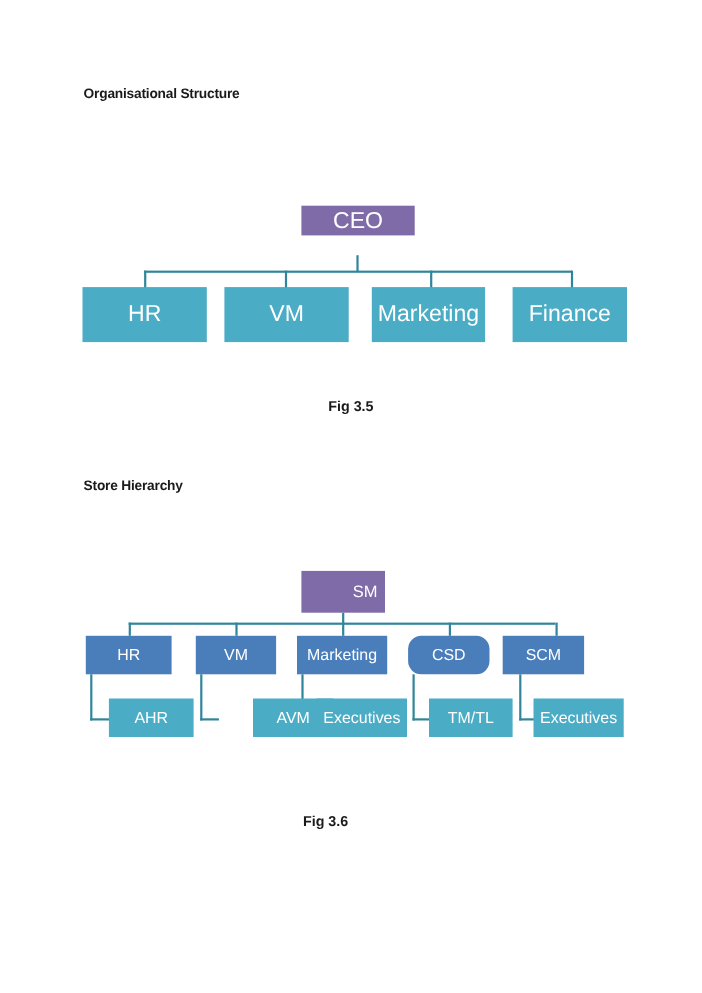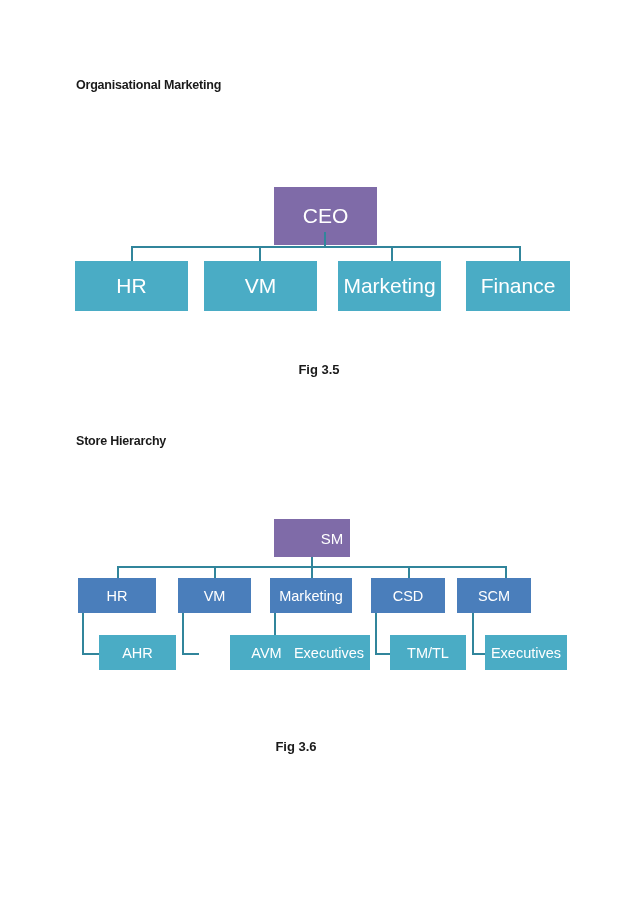--- a/index.html
+++ b/index.html
@@ -84,23 +84,23 @@
     border-bottom: 2px solid #31859b;
     box-sizing: border-box;
     background: transparent;
   }
 </style>
 </head>
 <body>
 
 <div class="page">
 
-  <div class="section-title" style="left:76px; top:78px;">Organisational Marketing</div>
+  <div class="section-title" style="left:76px; top:78px;">Organisational Structure</div>
 
-  <div class="node root big" style="left:274px; top:187px; width:103px; height:58px;">CEO</div>
+  <div class="node root big" style="left:274px; top:187px; width:103px; height:27px;">CEO</div>
 
   <div class="conn v" style="left:324px; top:232px; height:15px;"></div>
 
   <div class="conn h" style="left:131px; top:246px; width:389px;"></div>
 
   <div class="conn v" style="left:131px; top:246px; height:16px;"></div>
   <div class="conn v" style="left:259px; top:246px; height:16px;"></div>
   <div class="conn v" style="left:391px; top:246px; height:16px;"></div>
   <div class="conn v" style="left:519px; top:246px; height:16px;"></div>
 
@@ -121,21 +121,21 @@
 
   <div class="conn v" style="left:117px; top:566px; height:12px;"></div>
   <div class="conn v" style="left:214px; top:566px; height:12px;"></div>
   <div class="conn v" style="left:311px; top:566px; height:12px;"></div>
   <div class="conn v" style="left:408px; top:566px; height:12px;"></div>
   <div class="conn v" style="left:505px; top:566px; height:12px;"></div>
 
   <div class="node blue small" style="left:78px; top:578px; width:78px; height:35px;">HR</div>
   <div class="node blue small" style="left:178px; top:578px; width:73px; height:35px;">VM</div>
   <div class="node blue small" style="left:270px; top:578px; width:82px; height:35px;">Marketing</div>
-  <div class="node blue small" style="left:371px; top:578px; width:74px; height:35px;">CSD</div>
+  <div class="node blue small" style="left:371px; top:578px; width:74px; height:35px;border-radius:12px;">CSD</div>
   <div class="node blue small" style="left:457px; top:578px; width:74px; height:35px;">SCM</div>
 
   <div class="elbow" style="left:82px; top:613px; width:18px; height:42px;"></div>
   <div class="elbow" style="left:182px; top:613px; width:17px; height:42px;"></div>
   <div class="elbow" style="left:274px; top:613px; width:14px; height:42px;"></div>
   <div class="elbow" style="left:375px; top:613px; width:16px; height:42px;"></div>
   <div class="elbow" style="left:472px; top:613px; width:14px; height:42px;"></div>
 
   <div class="node teal small" style="left:99px; top:635px; width:77px; height:35px;">AHR</div>
   <div class="node teal small" style="left:198px; top:635px; width:73px; height:35px;margin-left:32px;">AVM</div>

